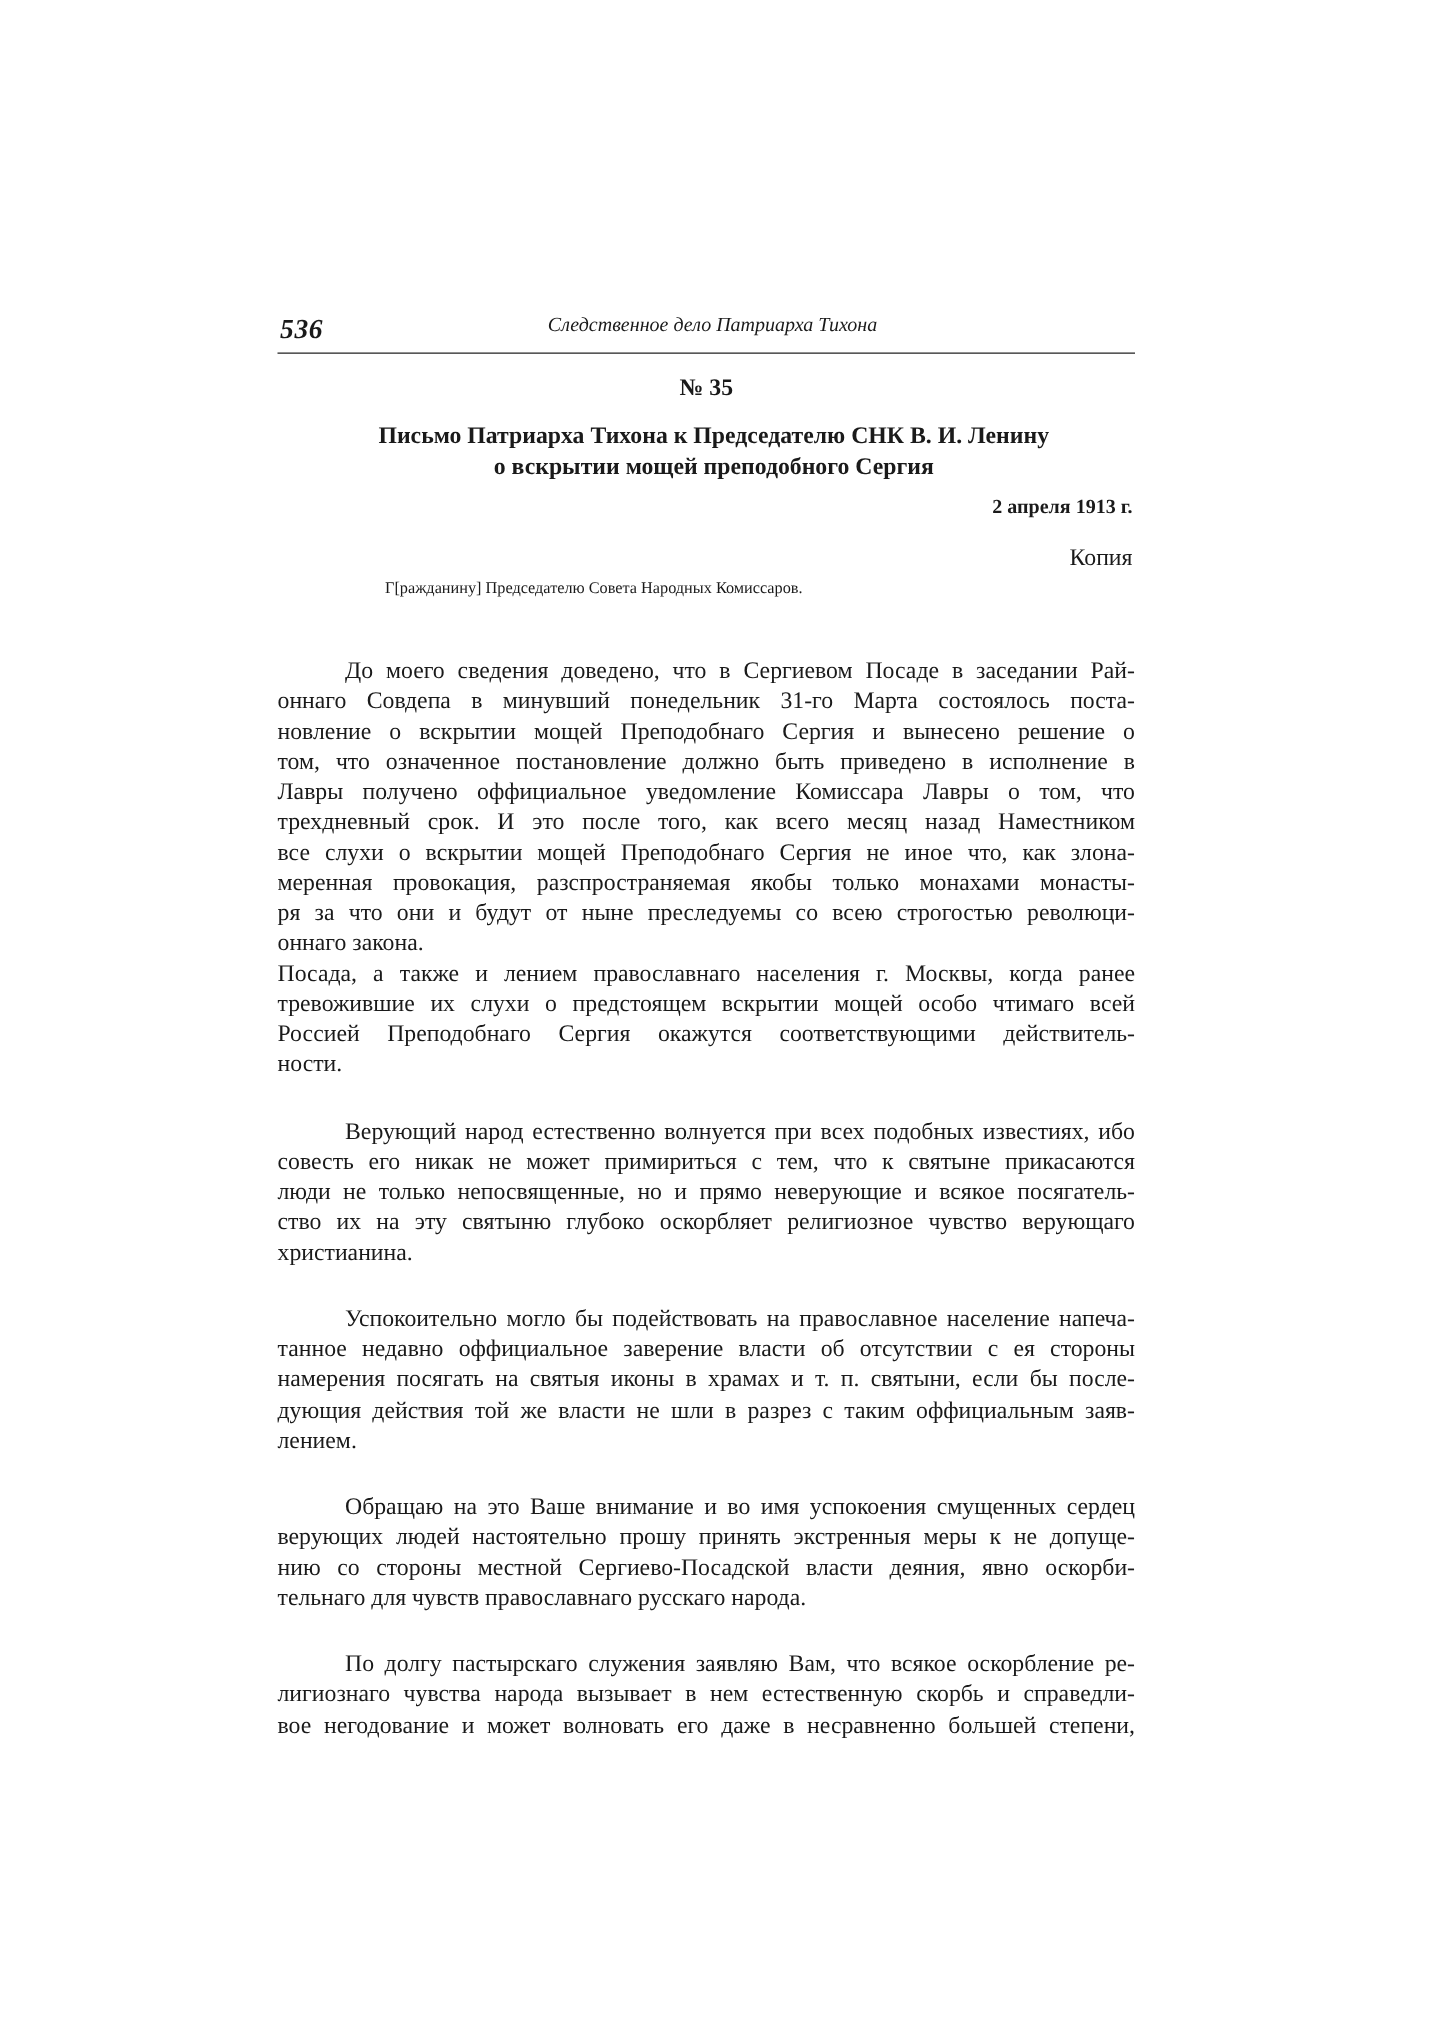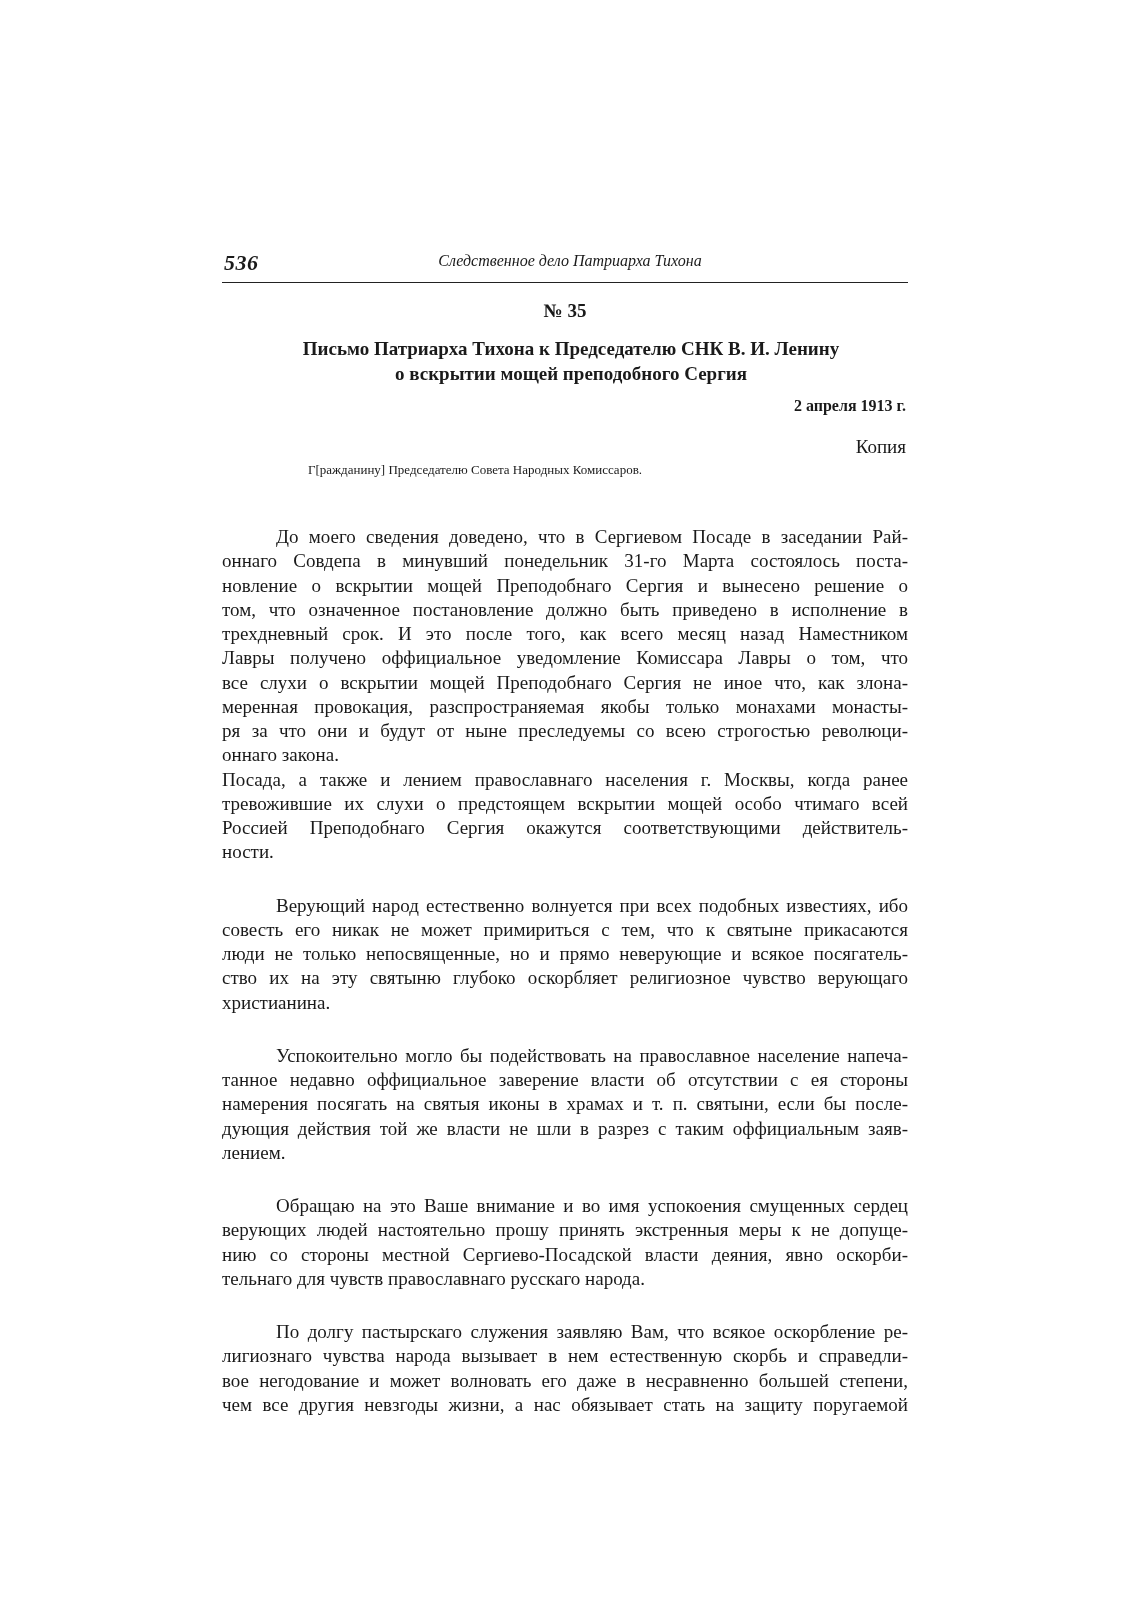--- a/index.html
+++ b/index.html
@@ -152,22 +152,22 @@
   <div class="copy-mark">Копия</div>
 
   <div class="addressee">Г[ражданину] Председателю Совета Народных Комиссаров.</div>
 
   <div class="body-text" id="body-text">
       <div class="para">
         <div class="line first"><span class="t">До моего сведения доведено, что в Сергиевом Посаде в заседании Рай-</span></div>
         <div class="line"><span class="t">оннаго Совдепа в минувший понедельник 31-го Марта состоялось поста-</span></div>
         <div class="line"><span class="t">новление о вскрытии мощей Преподобнаго Сергия и вынесено решение о</span></div>
         <div class="line"><span class="t">том, что означенное постановление должно быть приведено в исполнение в</span></div>
+        <div class="line"><span class="t">Лавры получено оффициальное уведомление Комиссара Лавры о том, что</span></div>
         <div class="line"><span class="t">трехдневный срок. И это после того, как всего месяц назад Наместником</span></div>
-        <div class="line"><span class="t">Лавры получено оффициальное уведомление Комиссара Лавры о том, что</span></div>
         <div class="line"><span class="t">все слухи о вскрытии мощей Преподобнаго Сергия не иное что, как злона-</span></div>
         <div class="line"><span class="t">меренная провокация, разспространяемая якобы только монахами монасты-</span></div>
         <div class="line"><span class="t">ря за что они и будут от ныне преследуемы со всею строгостью революци-</span></div>
         <div class="line last"><span class="t">оннаго закона.</span></div>
       </div>
       <div class="para">
         <div class="line"><span class="t">Посада, а также и лением православнаго населения г. Москвы, когда ранее</span></div>
         <div class="line"><span class="t">тревожившие их слухи о предстоящем вскрытии мощей особо чтимаго всей</span></div>
         <div class="line"><span class="t">Россией  Преподобнаго Сергия окажутся соответствующими действитель-</span></div>
         <div class="line last"><span class="t">ности.</span></div>
@@ -189,17 +189,16 @@
       <div class="para">
         <div class="line first"><span class="t">Обращаю на это Ваше внимание и во имя успокоения смущенных сердец</span></div>
         <div class="line"><span class="t">верующих людей настоятельно прошу принять экстренныя меры к не допуще-</span></div>
         <div class="line"><span class="t">нию со стороны местной Сергиево-Посадской власти деяния, явно оскорби-</span></div>
         <div class="line last"><span class="t">тельнаго для чувств православнаго русскаго народа.</span></div>
       </div>
       <div class="para">
         <div class="line first"><span class="t">По долгу пастырскаго служения заявляю Вам, что всякое оскорбление ре-</span></div>
         <div class="line"><span class="t">лигиознаго чувства народа вызывает в нем естественную скорбь и справедли-</span></div>
         <div class="line"><span class="t">вое негодование и может волновать его даже в несравненно большей степени,</span></div>
-        <div class="line"><span class="t">чем все другия невзгоды жизни, а нас обязывает стать на защиту поругаемой</span></div>
       </div>
     </div>
 
 </div>
 
 </body></html>

